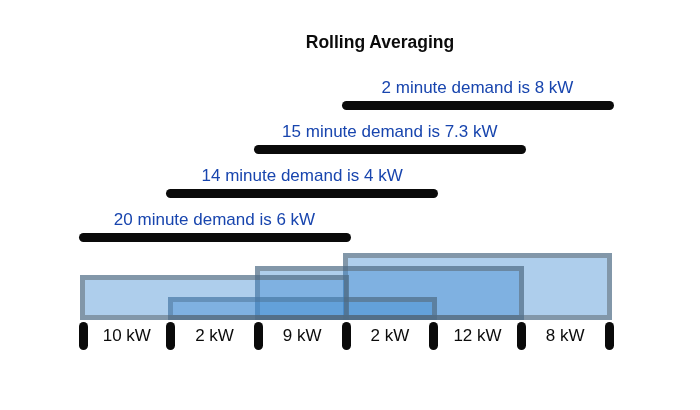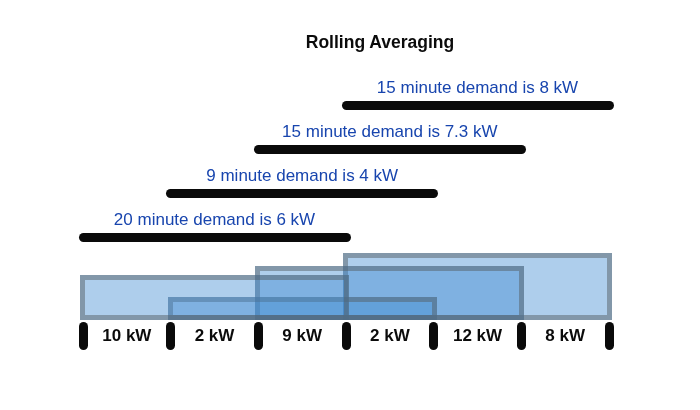--- a/index.html
+++ b/index.html
@@ -53,21 +53,20 @@
   }
   .interval-label {
     position: absolute;
     transform: translateX(-50%);
     top: 322px;
     height: 28px;
     line-height: 28px;
     font-size: 17px;
     color: #0b0b0b;
     white-space: nowrap;
-    font-weight: bold;
   }
   .axis-label {
     position: absolute;
     top: 362px;
     left: 356px;
     transform: translateX(-50%);
     font-size: 16.5px;
     color: #0b0b0b;
     white-space: nowrap;
   }
@@ -83,23 +82,23 @@
       <div class="window-rect" style="left: 167.67px; width: 269.01px; top: 297px; height: 23px;"></div>
       <div class="window-rect" style="left: 80px; width: 269.01px; top: 275px; height: 45px;"></div>
     </div>
   <div id="layer-bars">
       <div class="demand-bar" style="left: 341.51px; width: 272.01px; top: 100.5px;"></div>
       <div class="demand-bar" style="left: 253.84px; width: 272.01px; top: 144.5px;"></div>
       <div class="demand-bar" style="left: 166.17px; width: 272.01px; top: 188.5px;"></div>
       <div class="demand-bar" style="left: 78.5px; width: 272.01px; top: 232.5px;"></div>
     </div>
   <div id="layer-labels">
-      <div class="window-label" style="left: 477.515px; top: 78px;">15 minute demand is 8 kW</div>
+      <div class="window-label" style="left: 477.515px; top: 78px;">2 minute demand is 8 kW</div>
       <div class="window-label" style="left: 389.845px; top: 122px;">15 minute demand is 7.3 kW</div>
-      <div class="window-label" style="left: 302.175px; top: 166px;">9 minute demand is 4 kW</div>
+      <div class="window-label" style="left: 302.175px; top: 166px;">14 minute demand is 4 kW</div>
       <div class="window-label" style="left: 214.505px; top: 210px;">20 minute demand is 6 kW</div>
     </div>
   <div id="layer-axis">
       <div class="tick" style="left: 78.5px; top: 322px;"></div>
       <div class="tick" style="left: 166.17px; top: 322px;"></div>
       <div class="tick" style="left: 253.84px; top: 322px;"></div>
       <div class="tick" style="left: 341.51px; top: 322px;"></div>
       <div class="tick" style="left: 429.18px; top: 322px;"></div>
       <div class="tick" style="left: 516.85px; top: 322px;"></div>
       <div class="tick" style="left: 604.52px; top: 322px;"></div>

